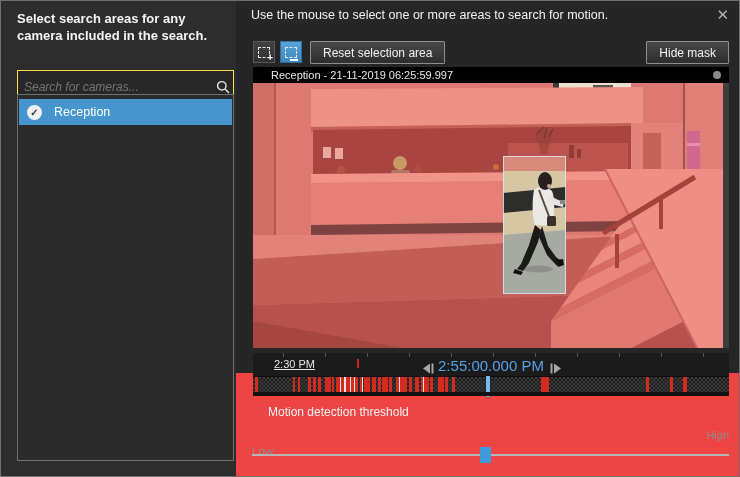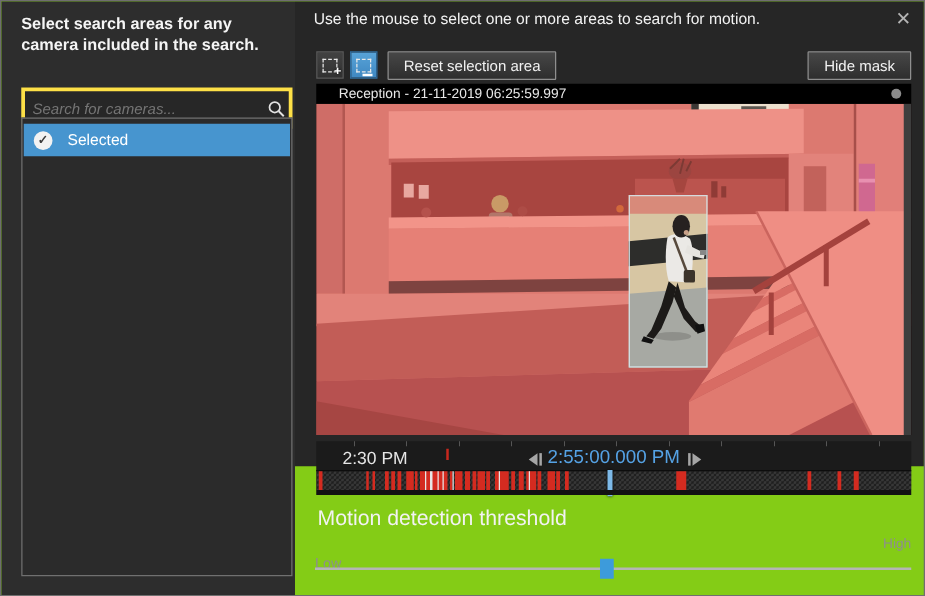--- a/index.html
+++ b/index.html
@@ -1,32 +1,32 @@
 <!DOCTYPE html>
 <html><head>
 <meta charset="utf-8">
 <style>
   * { margin:0; padding:0; box-sizing:border-box; }
   html,body { background:#1a1a1a; }
   body { font-family:"Liberation Sans", sans-serif; }
   .window {
     position:relative; width:740px; height:477px;
-    background:#84cc16; border:1px solid #6f6f6f; overflow:hidden;
+    background:#ef4444; border:1px solid #6f6f6f; overflow:hidden;
     color:#f0f0f0;
   }
   
   .sidebar { position:absolute; left:0; top:0; width:235px; height:475px; background:#2d2d2d; }
   .sidebar-header {
     position:absolute; left:16px; top:9px; width:208px;
     font-size:13px; font-weight:bold; line-height:17px; color:#f5f5f5;
   }
   .selected-cameras { position:absolute; left:16px; top:52px; font-size:11.5px; color:#9b9b9b; }
   .searchbox {
     position:absolute; left:16px; top:69px; width:217px; height:33px;
-    background:#272727; border:3px solid #fde047; display:flex; align-items:center;
+    background:#272727; border:1px solid #fde047; display:flex; align-items:center;
   }
   .searchbox input {
     flex:1; background:transparent; border:none; outline:none;
     font-family:"Liberation Sans", sans-serif; font-style:italic;
     font-size:12px; color:#999; padding:0 4px 0 6px;
   }
   .searchbox .mag { width:20px; display:flex; justify-content:center; align-items:center; }
   .camera-list {
     position:absolute; left:16px; top:93px; width:217px; height:367px;
     background:#2b2b2b; border:1px solid #707070;
@@ -75,21 +75,21 @@
   }
   .video-frame { position:absolute; left:17px; top:82px; width:476px; height:265px; background:#000; overflow:hidden; }
   
   .tl-controls {
     position:absolute; left:17px; top:352px; width:476px; height:23px; background:#1b1b1b;
   }
   .tl-ruler-ticks {
     position:absolute; left:0; top:0; width:100%; height:4px;
     background:repeating-linear-gradient(90deg, transparent 0px, transparent 30px, #565656 30px, #565656 31px, transparent 31px, transparent 42px);
   }
-  .tl-start { position:absolute; left:21px; top:5px; font-size:14px; color:#e6e6e6; }
+  .tl-start { position:absolute; left:21px; top:5px; font-size:11px; color:#e6e6e6;text-decoration:underline; }
   .tl-red-tick { position:absolute; top:6px; width:2px; height:9px; background:#c8281e; }
   .tl-current { position:absolute; left:0; right:0; top:4px; text-align:center; font-size:15px; color:#55a2e4; }
   .frame-btn { position:absolute; top:7px; }
   .frame-btn.prev { left:168px; }
   .frame-btn.next { left:295px; }
   .tl-track {
     position:absolute; left:17px; top:375px; width:476px; height:16px;
     background-color:#1f1f1f;
     background-image:
       linear-gradient(45deg,#3b3b3b 25%,transparent 25%,transparent 75%,#3b3b3b 75%),
@@ -99,21 +99,21 @@
   }
   .tl-track .seg { position:absolute; top:0; height:100%; }
   .tl-track .seg.red { background:#d42b20; }
   .tl-track .seg.white { background:#e6e6e6; }
   .tl-playhead {
     position:absolute; top:-1px; width:4px; height:21px; background:#7db9e8;
     box-shadow:0 0 2px #000; margin-left:-2px;
   }
   .tl-under { position:absolute; left:17px; top:391px; width:476px; height:4px; background:#121212; }
   
-  .thresh-label { position:absolute; left:18px; top:404px; font-size:17px; color:#f2f2f2; }
+  .thresh-label { position:absolute; left:32px; top:404px; font-size:12px; color:#f2f2f2; }
   .thresh-low  { position:absolute; left:16px;  top:444px; font-size:11.5px; color:#8e8e8e; }
   .thresh-high { position:absolute; right:12px; top:428px; font-size:11px; color:#8e8e8e; }
   .thresh-slider { position:absolute; left:16px; top:444px; width:477px; height:20px; }
   .thresh-track { position:absolute; left:0; right:0; top:9px; height:2px; background:#b5b5b5; }
   .thresh-handle {
     position:absolute; top:2px; width:11px; height:16px; background:#3d9bdb; margin-left:-5px;
   }
 </style>
 </head>
 <body>
@@ -127,21 +127,21 @@
       <span class="mag">
         <svg width="14" height="14" viewBox="0 0 14 14">
           <circle cx="5.8" cy="5.8" r="4.2" fill="none" stroke="#e2e2e2" stroke-width="1.4"></circle>
           <line x1="9" y1="9" x2="13" y2="13" stroke="#e2e2e2" stroke-width="1.6"></line>
         </svg>
       </span>
     </div>
     <div class="camera-list">
       <div class="camera-row">
         <span class="check-circle">✓</span>
-        <span class="cam-label">Selected</span>
+        <span class="cam-label">Reception</span>
       </div>
     </div>
   </div>
 
   <div class="main">
     <div class="instruction">Use the mouse to select one or more areas to search for motion.</div>
     <div class="close-btn">✕</div>
 
     <div class="tool-btn" style="left:17px;">
       <span class="sel-icon">

